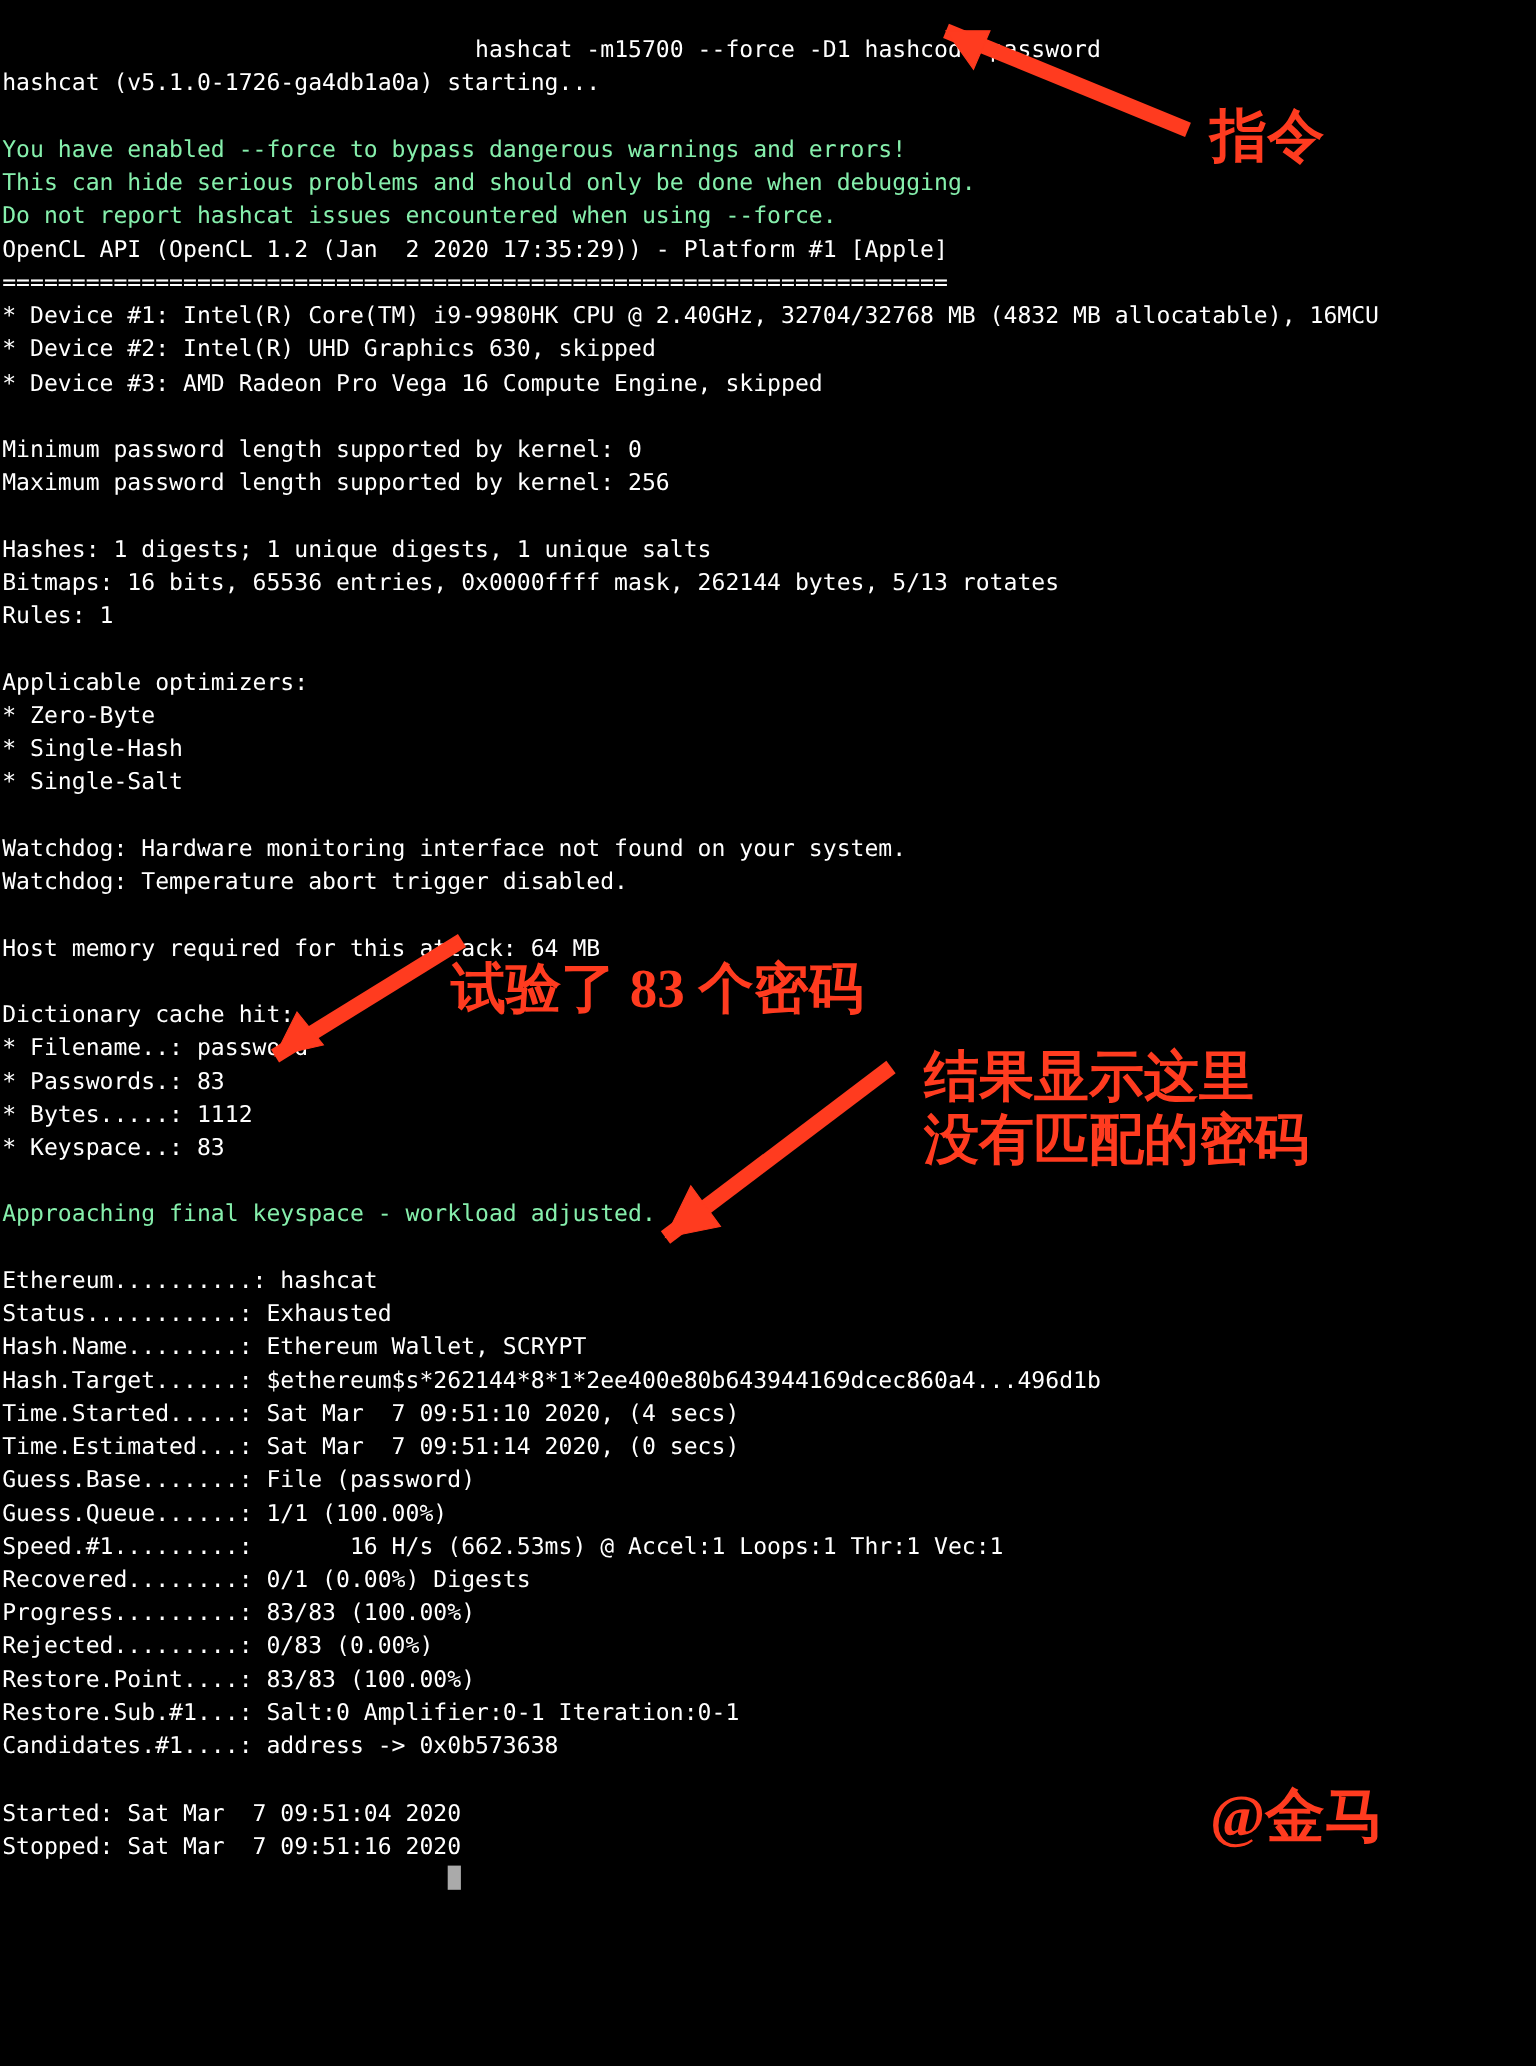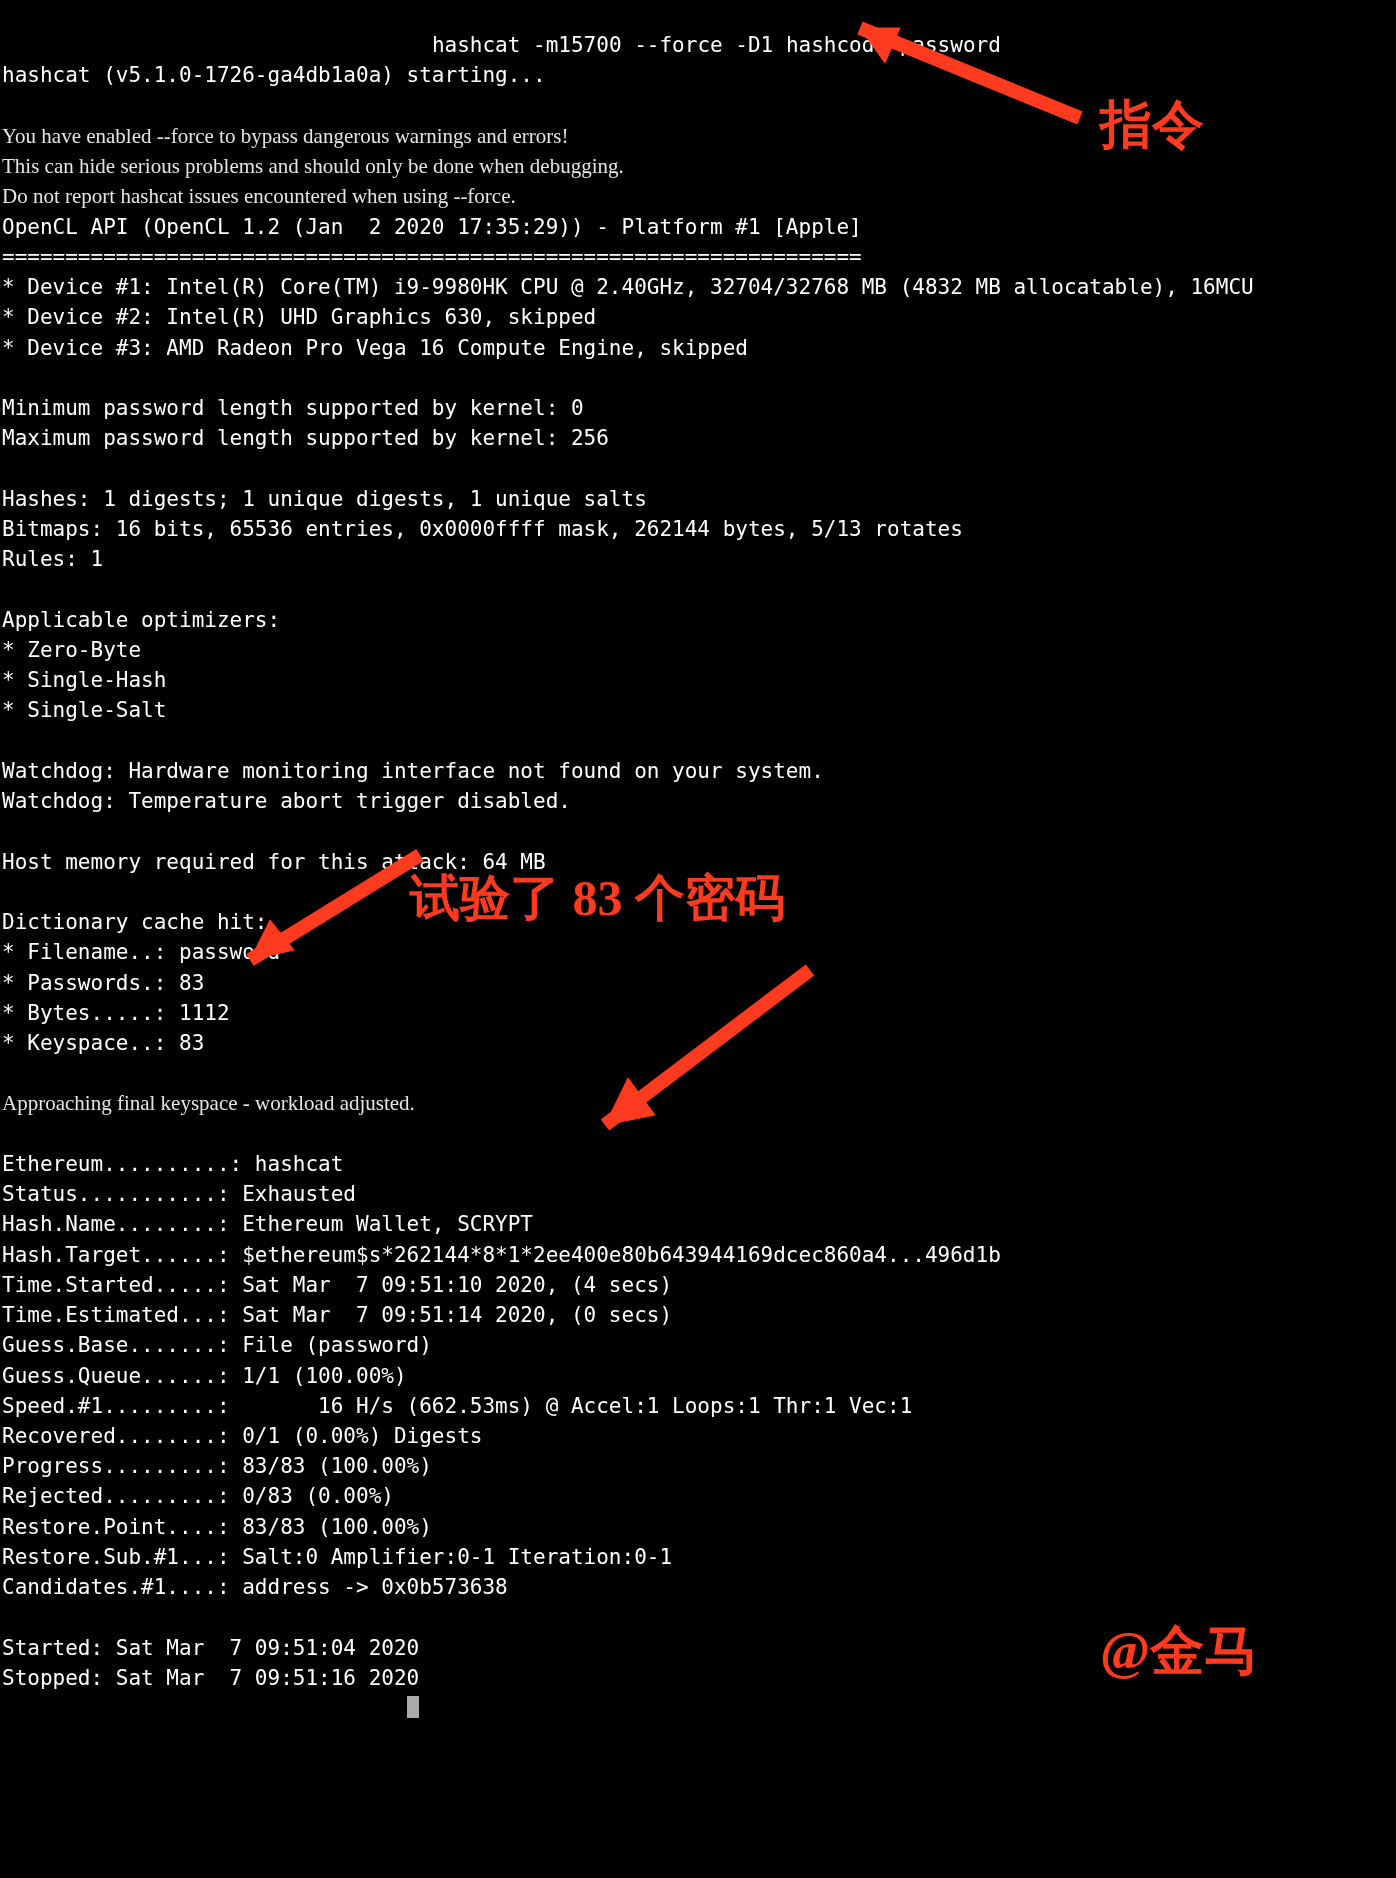--- a/index.html
+++ b/index.html
@@ -1,19 +1,19 @@
 <!DOCTYPE html>
 <html><head>
 <meta charset="utf-8">
 <style>
   html,body{margin:0;padding:0;background:#000;color:#fff;
     font-family:ui-monospace,SFMono-Regular,Menlo,Monaco,Consolas,monospace;
     font-size:21px;line-height:1.44;width:1396px;}
   .term{position:relative;width:1396px;min-height:1878px;padding:0 2px;box-sizing:border-box;white-space:pre;}
-  .yellow{color:#e5e5e5;font-family:Liberation Serif, serif;}
+  .yellow{color:#86efac;}
   .dim{color:#888;}
   .cursor{display:inline-block;width:12px;height:22px;background:#aaa;vertical-align:-3px;}
   .annot{position:absolute;color:#ff3b1f;font-weight:700;
     font-family:Liberation Serif, serif;
     pointer-events:none;line-height:1.15;}
   svg.arrow{position:absolute;pointer-events:none;}
   svg.arrow line,svg.arrow polygon{stroke:#ff3b1f;fill:#ff3b1f;}
 </style>
 </head>
 <body>
@@ -86,15 +86,17 @@
 <svg class="arrow" style="left:230px;top:845px;width:210px;height:130px;">
   <line x1="190" y1="10" x2="20" y2="115" stroke-width="14"></line>
   <polygon points="20,115 64,105 40,75"></polygon>
 </svg>
 <div class="annot" style="left:410px;top:870px;font-size:50px;white-space:nowrap;">试验了 83 个密码</div>
 
 <svg class="arrow" style="left:580px;top:960px;width:250px;height:180px;">
   <line x1="230" y1="10" x2="25" y2="165" stroke-width="14"></line>
   <polygon points="25,165 75,155 48,118"></polygon>
 </svg>
+<div class="annot" style="left:840px;top:950px;font-size:50px;white-space:pre;">结果显示这里
+没有匹配的密码</div>
 
 <div class="annot" style="left:1100px;top:1600px;font-size:54px;margin-top:20px;">@金马</div>
 </div>
 
 </body></html>

